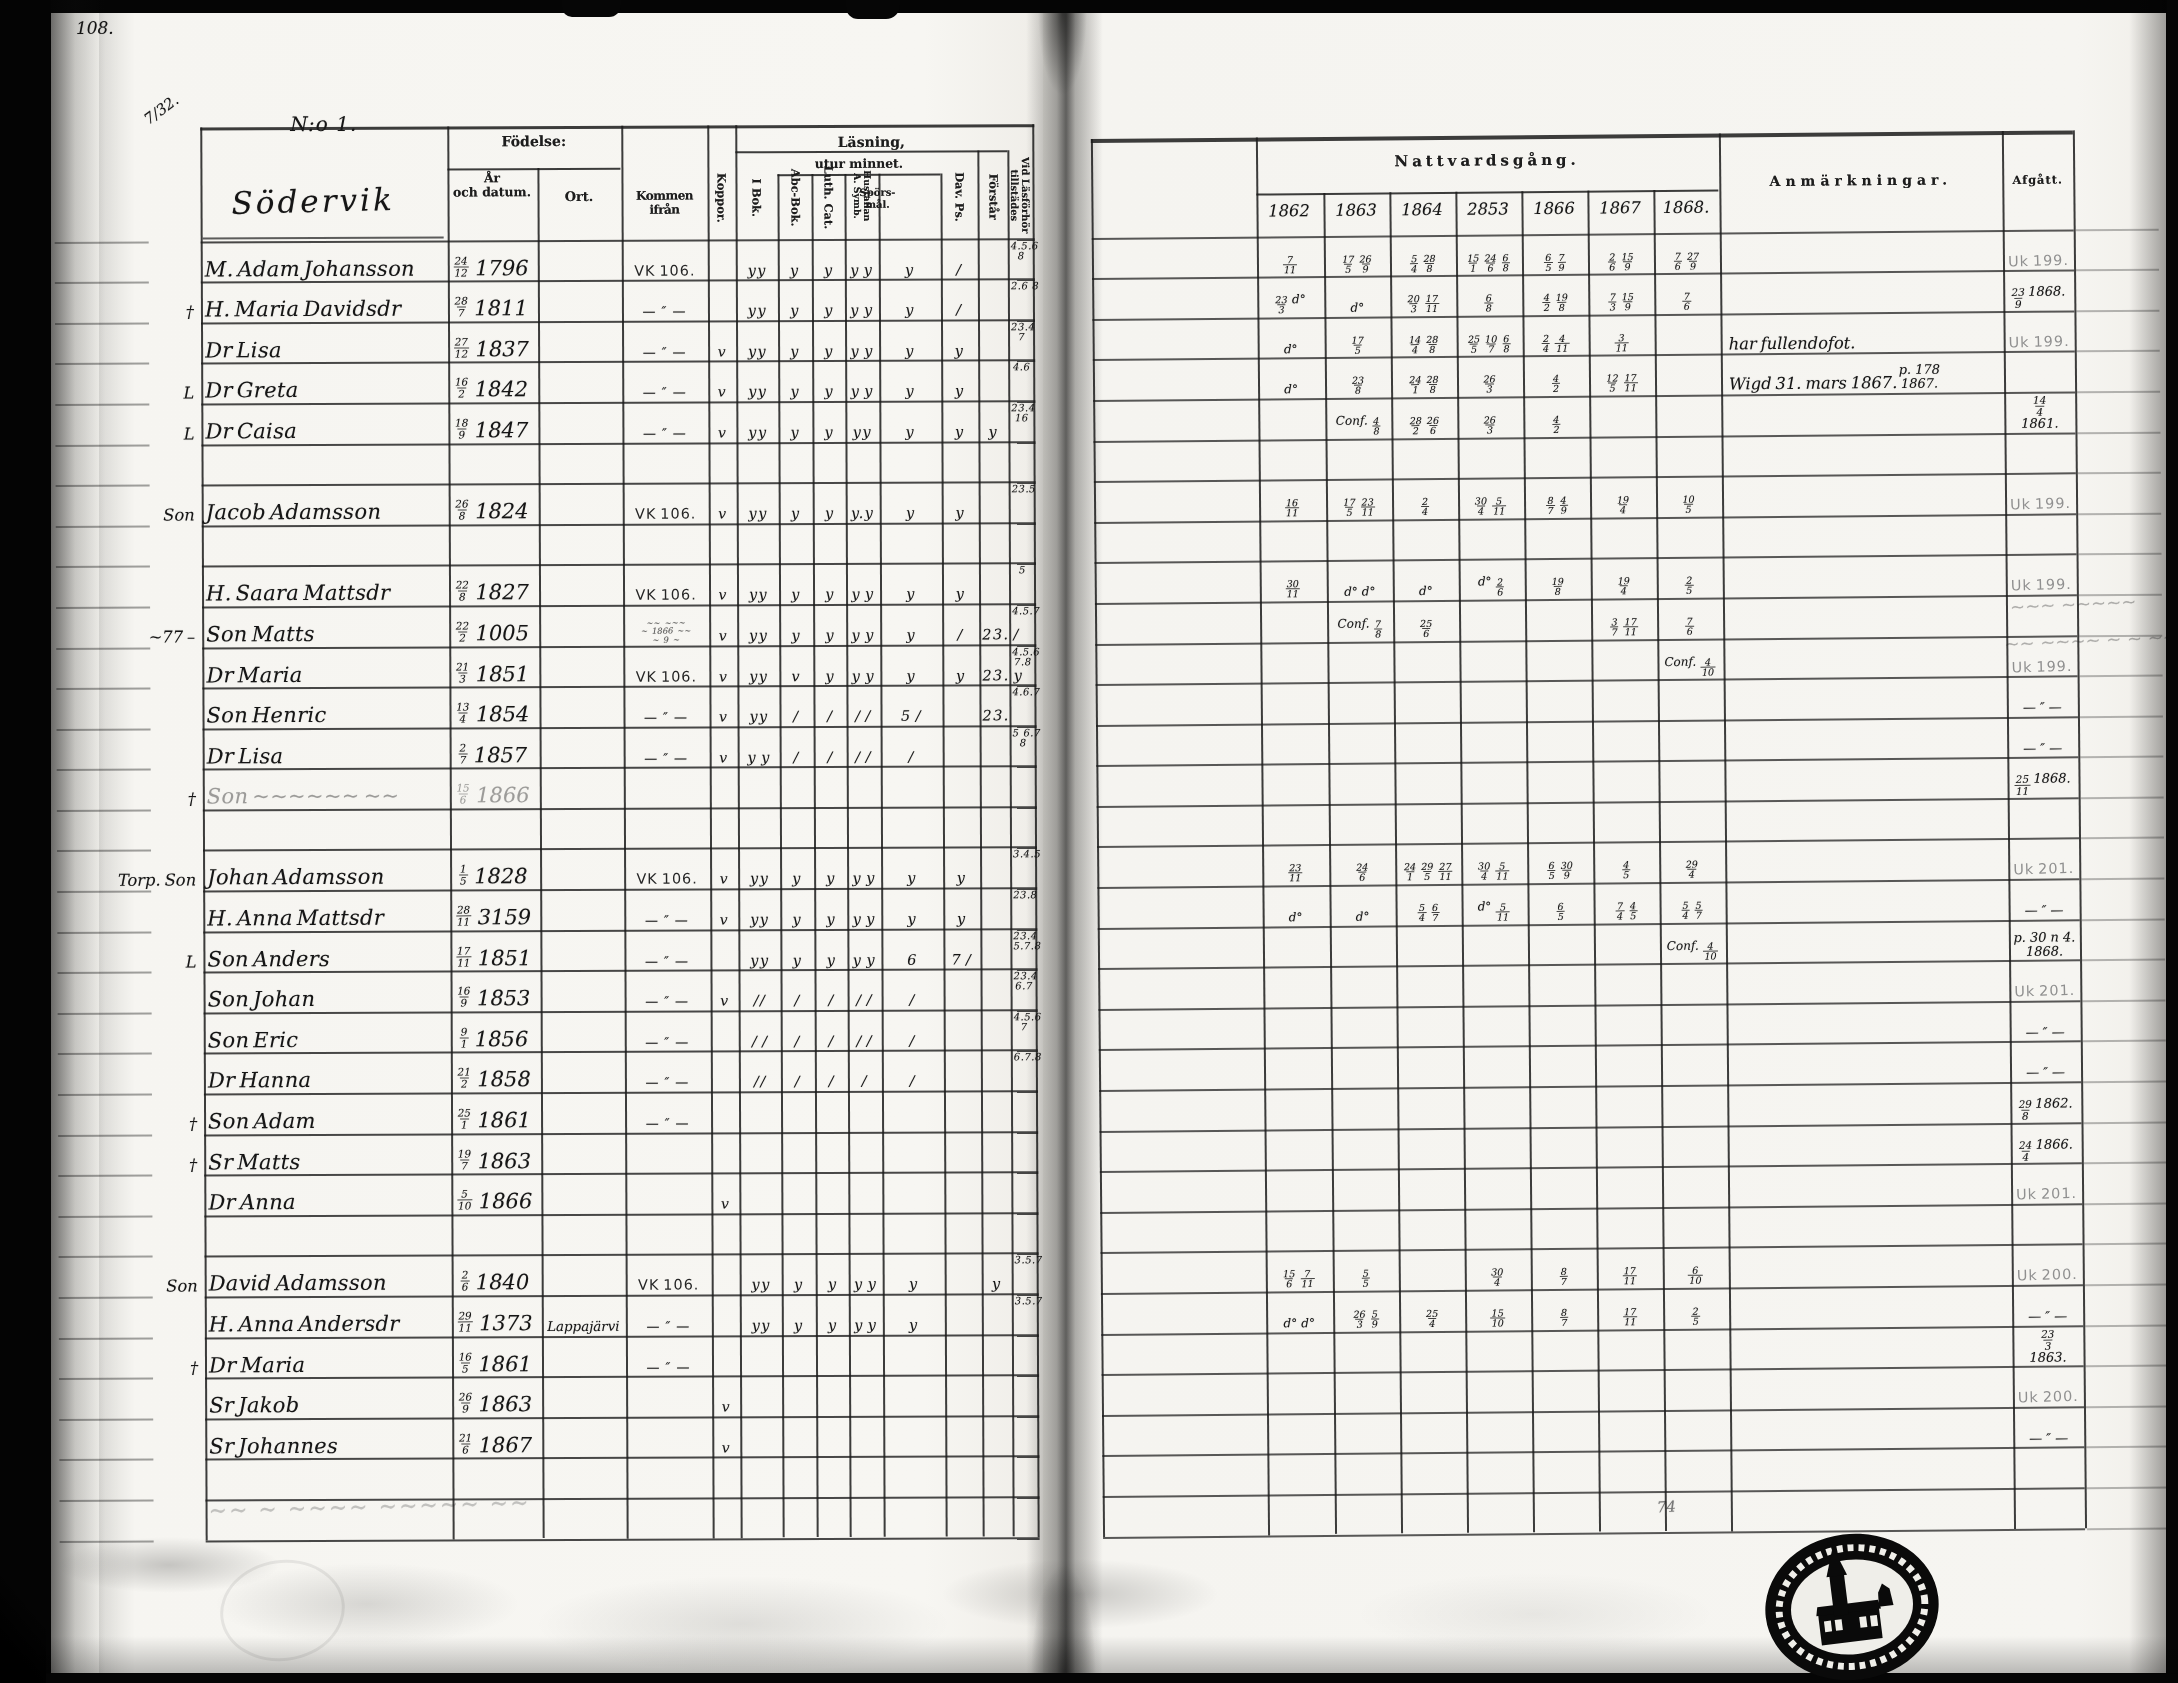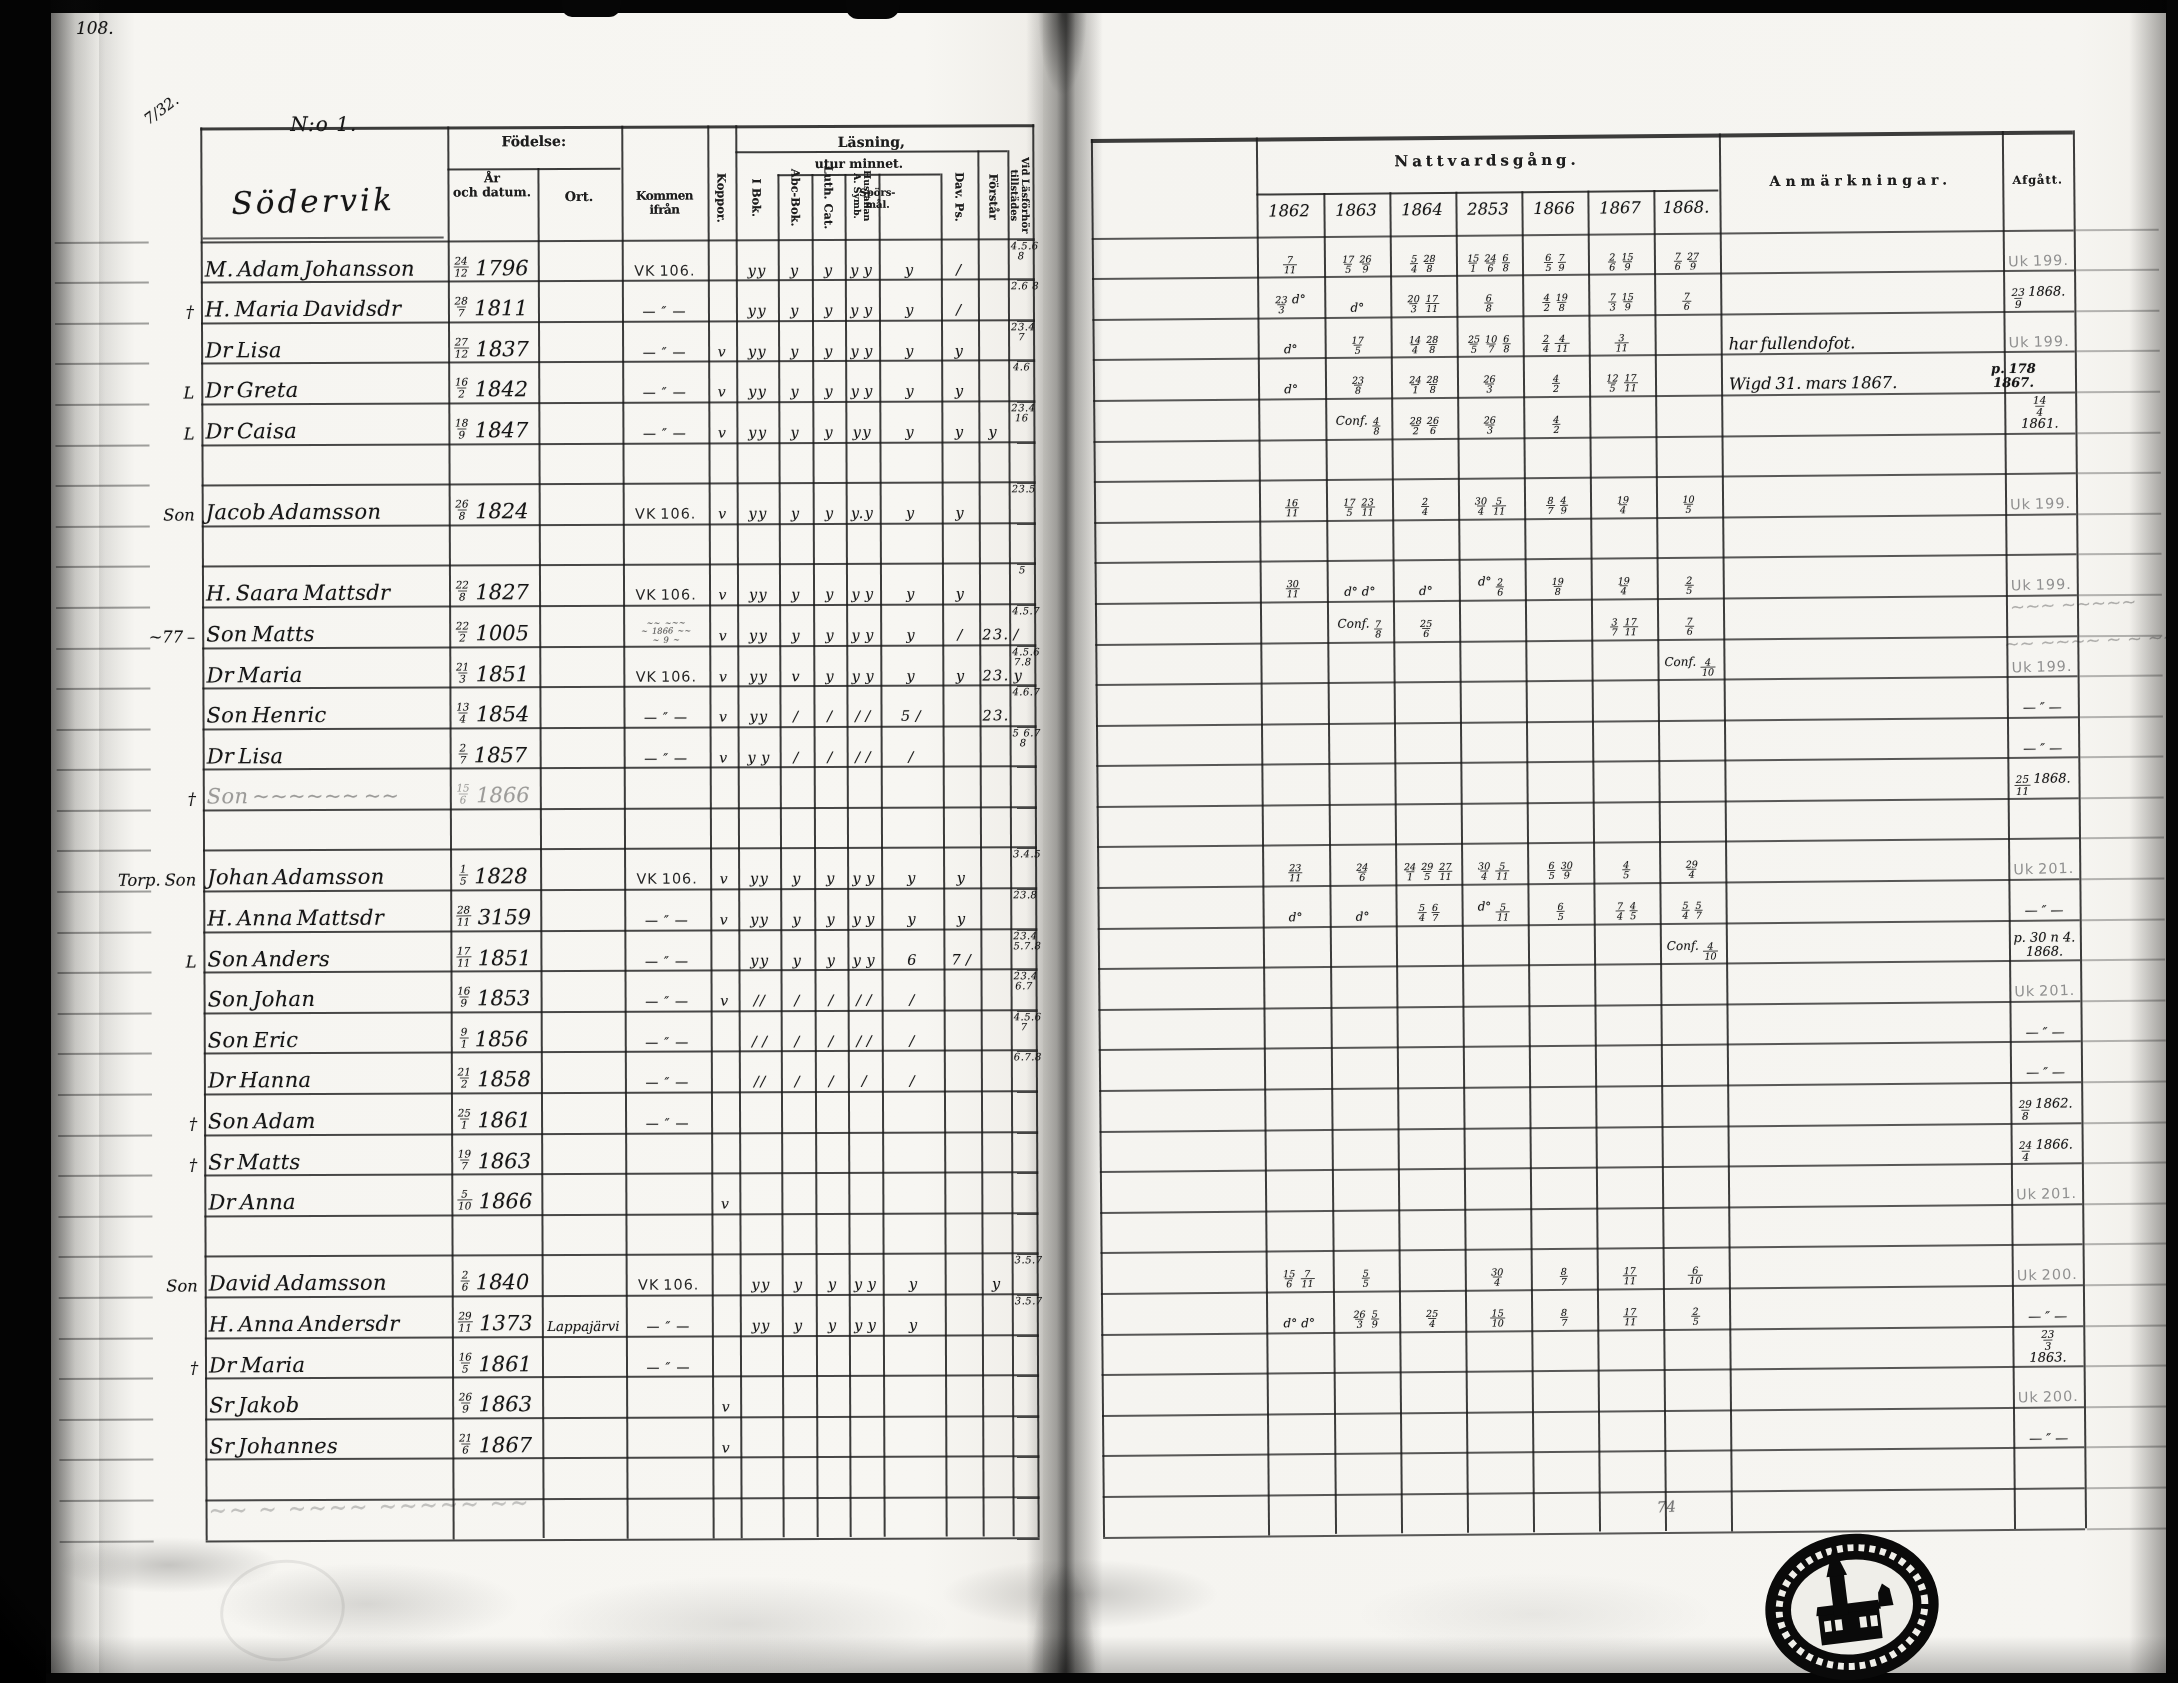--- a/index.html
+++ b/index.html
@@ -879,21 +879,21 @@
             <span class="b">2</span>
           </span></div>
         <div class="cell hw cmx" style="left: 1595px; width: 62px;"><span class="fk">
             <span class="a">12</span>
             <span class="b">5</span>
           </span><span class="fk">
             <span class="a">17</span>
             <span class="b">11</span>
           </span></div>
         <div class="cell hw rmk" style="left: 1731px; width: 273px; text-align: left;"><span class="tk">Wigd</span><span class="tk">31.</span><span class="tk">mars</span><span class="tk">1867.</span></div>
-        <div class="cell hw ag2" style="left: 1984px; width: 67px; font-weight: bold;"><span class="tk">p.</span><span class="tk">178</span><br><span class="tk">1867.</span></div>
+        <div class="cell hw ag2" style="left: 1890px; width: 67px;"><span class="tk">p.</span><span class="tk">178</span><br><span class="tk">1867.</span></div>
       </div>
       <div class="rw" style="top: 400px; height: 41px;">
         <div class="cell hw cmx" style="left: 1331px; width: 62px;"><span class="tk">Conf.</span><span class="fk">
             <span class="a">4</span>
             <span class="b">8</span>
           </span></div>
         <div class="cell hw cmx" style="left: 1397px; width: 62px;"><span class="fk">
             <span class="a">28</span>
             <span class="b">2</span>
           </span><span class="fk">

